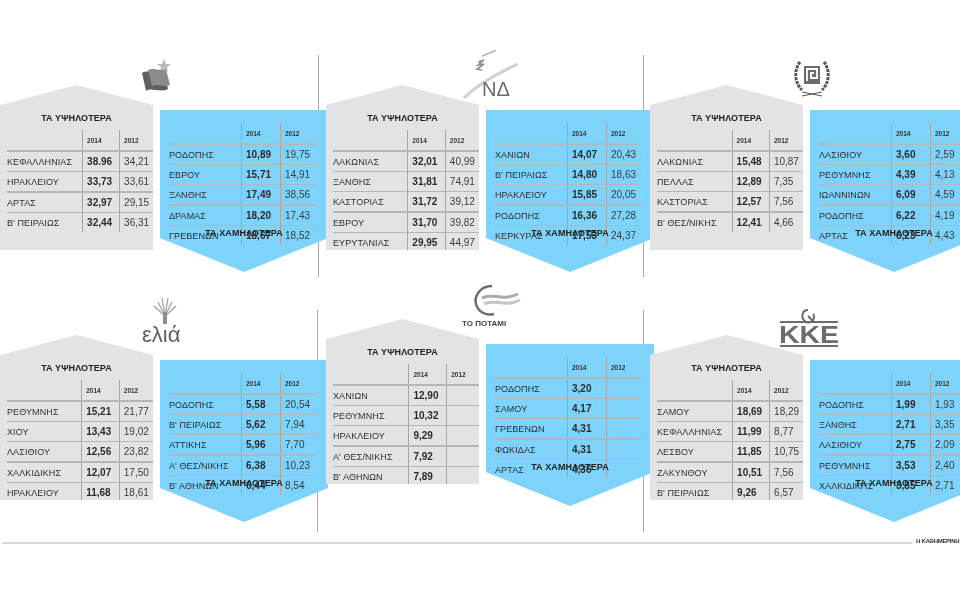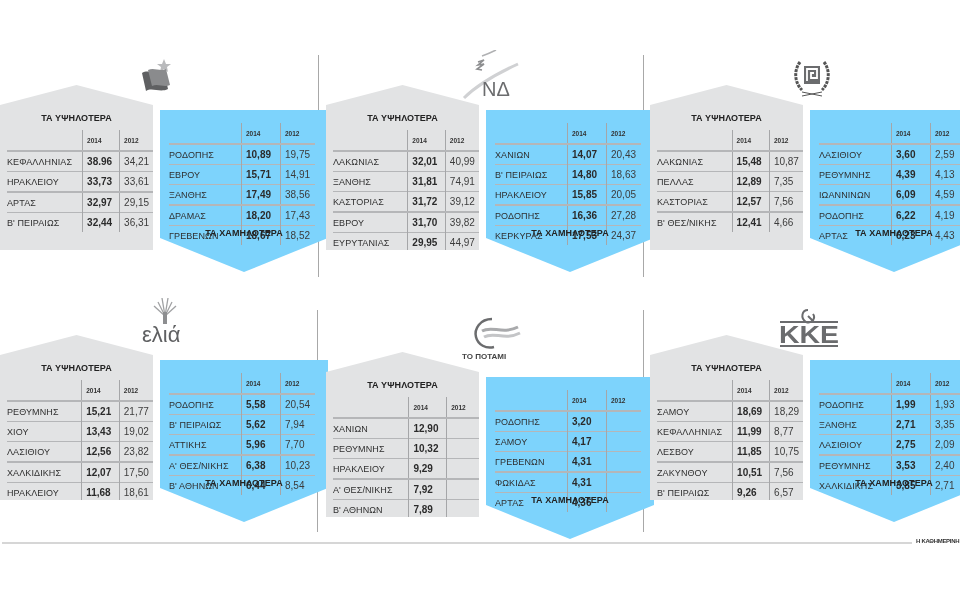--- a/index.html
+++ b/index.html
@@ -356,21 +356,21 @@
             <tr class="row">
               <td class="name">Β' ΑΘΗΝΩΝ</td>
               <td class="v14">6,44</td>
               <td class="v12">8,54</td>
             </tr>
           </tbody>
       </table>
       <div class="panel-title" style="top:118px;">ΤΑ ΧΑΜΗΛΟΤΕΡΑ</div>
     </div>
   </div>
-    <div class="section" style="left: 326px; top: 317px;">
+    <div class="section" style="left: 326px; top: 284px;">
     <div class="logo" style="left: 136px; top: -2px;"><svg width="70" height="48" viewBox="0 0 70 48">
           <path d="M30,4 C18,4 12,14 14,22 C16,30 24,34 32,32" stroke="#6b6c6e" stroke-width="2.5" fill="none"></path>
           <path d="M20,16 C30,10 40,20 56,12" stroke="#a9aaac" stroke-width="3" fill="none"></path>
           <path d="M22,22 C32,16 42,26 58,18" stroke="#c4c5c7" stroke-width="3" fill="none"></path>
           <text x="0" y="44" font-size="8" font-weight="bold" fill="#444" font-family="Liberation Sans, sans-serif">ΤΟ ΠΟΤΑΜΙ</text>
         </svg></div>
     <div class="panel-hi">
       <div class="panel-title" style="top:28px;">ΤΑ ΥΨΗΛΟΤΕΡΑ</div>
       <table class="tbl hi-tbl" style="left:7px; top:45px;">
         <tbody>

